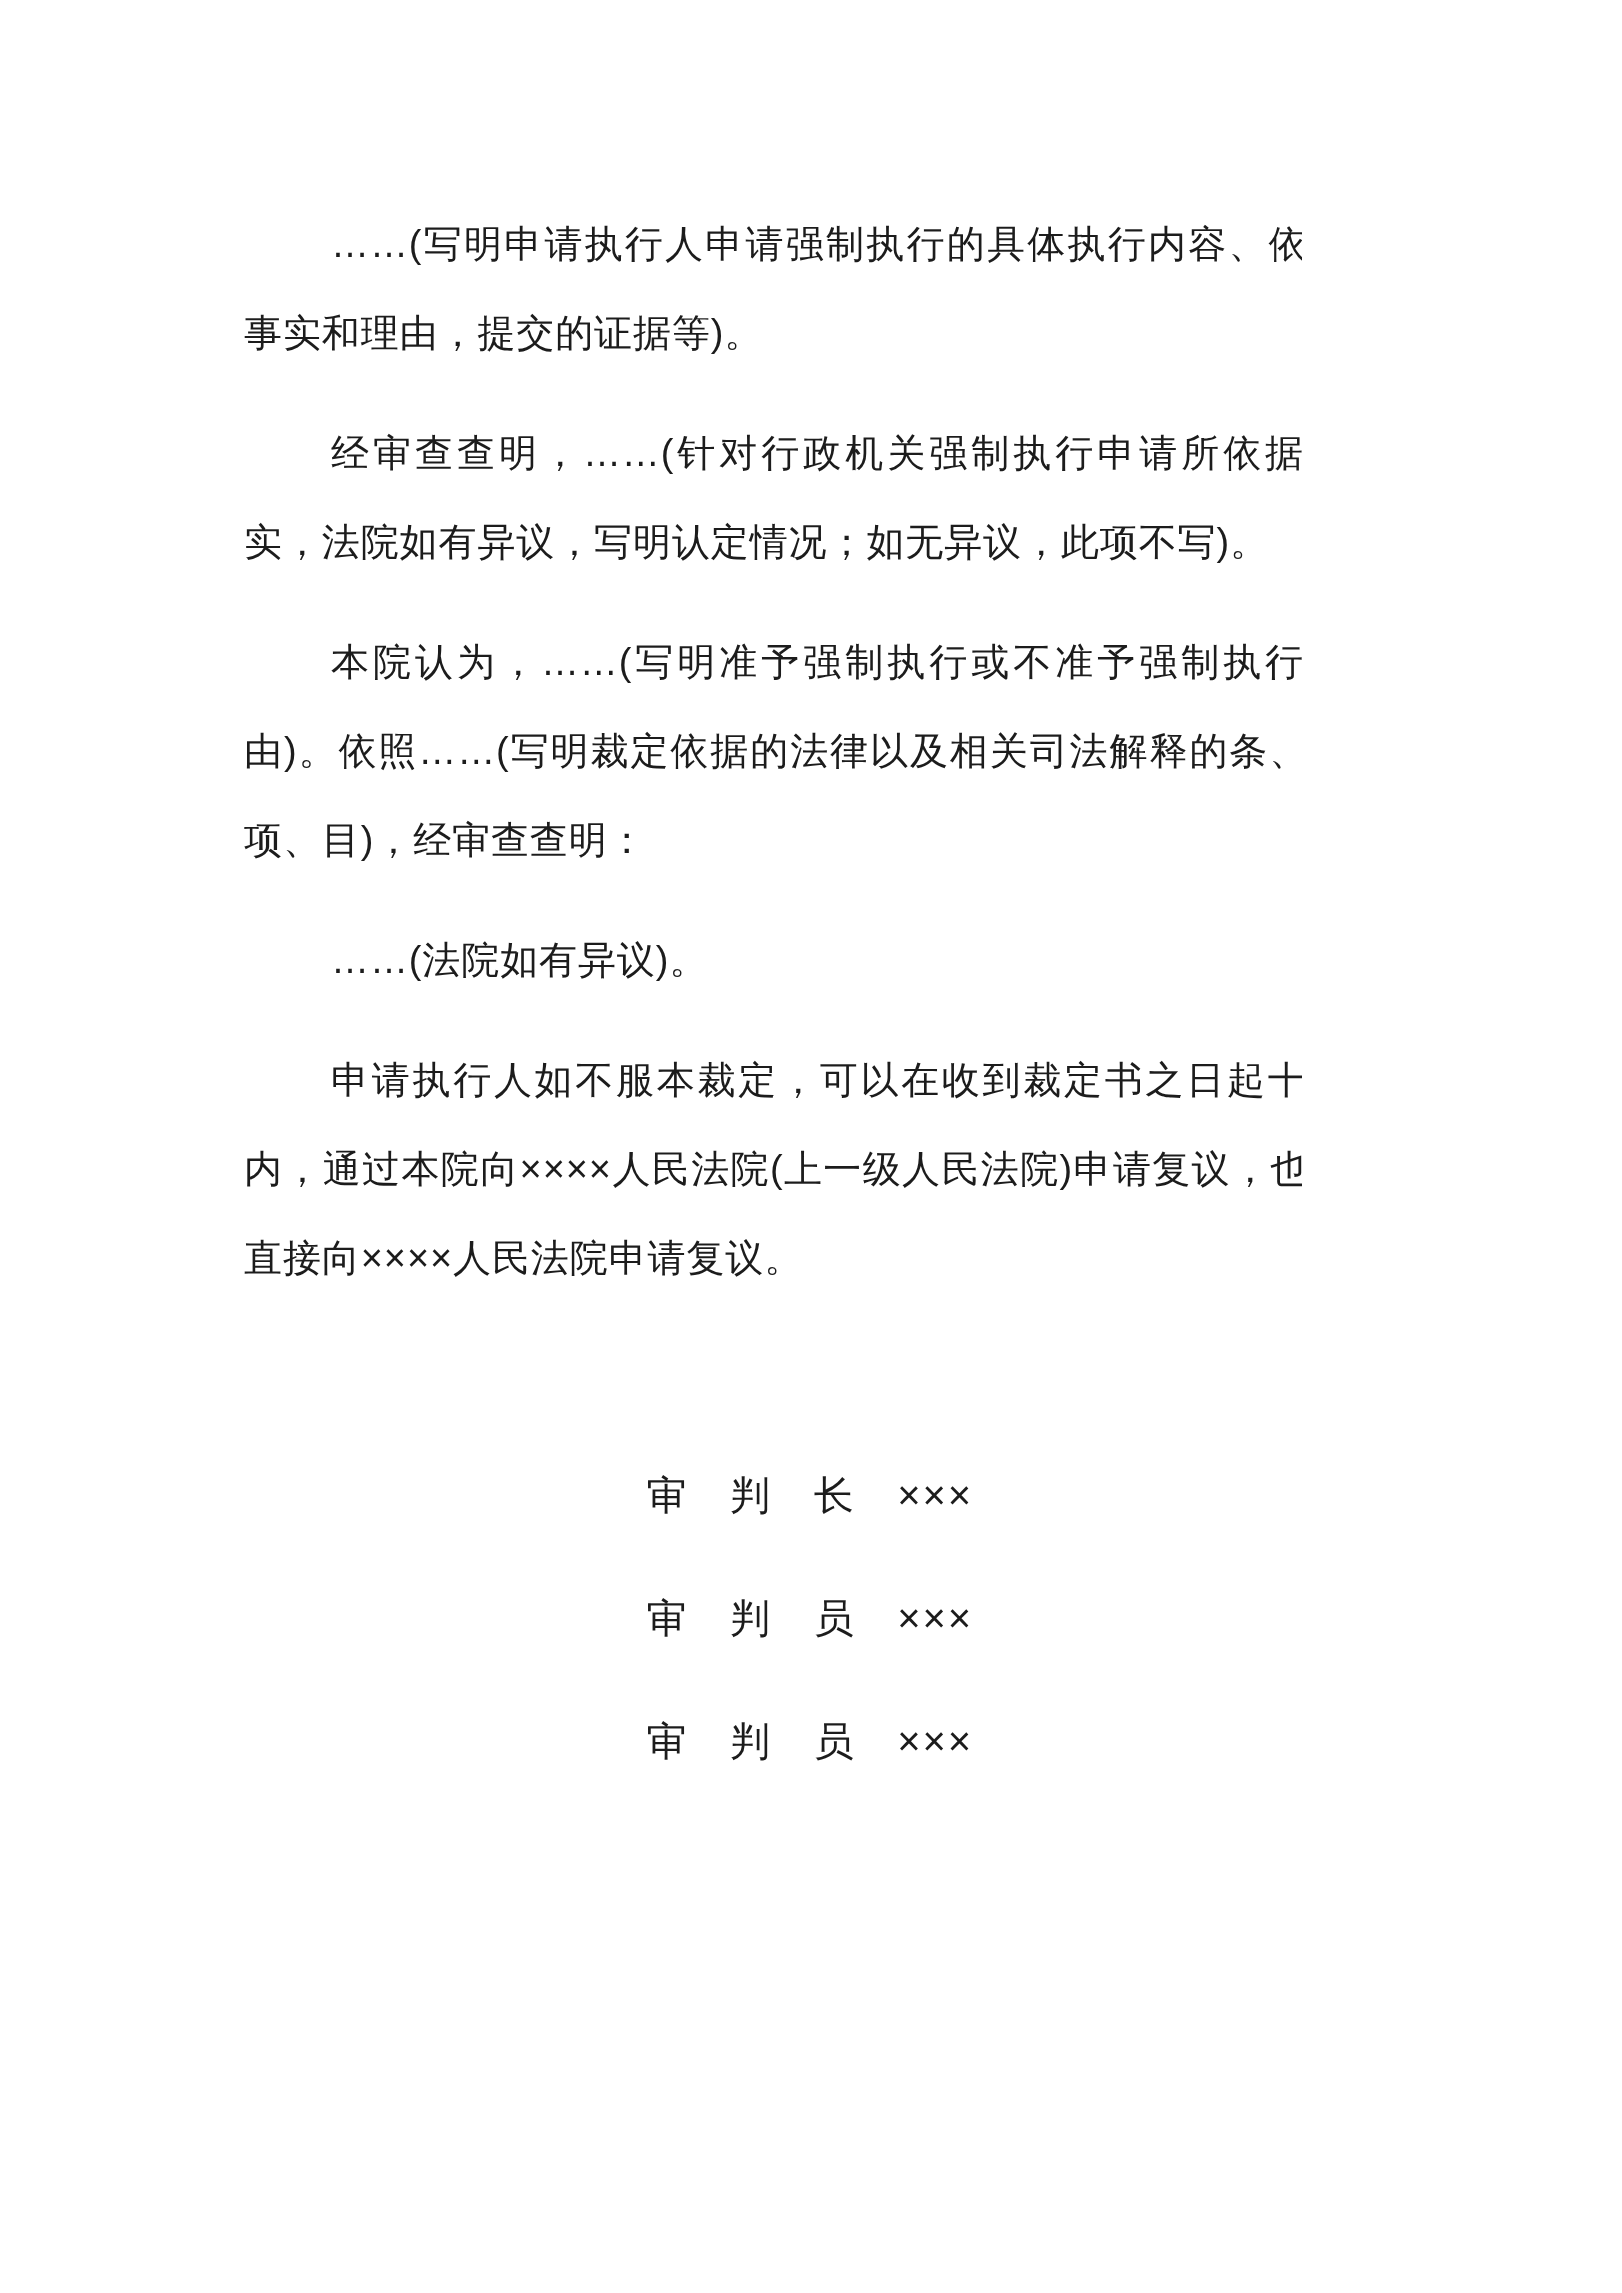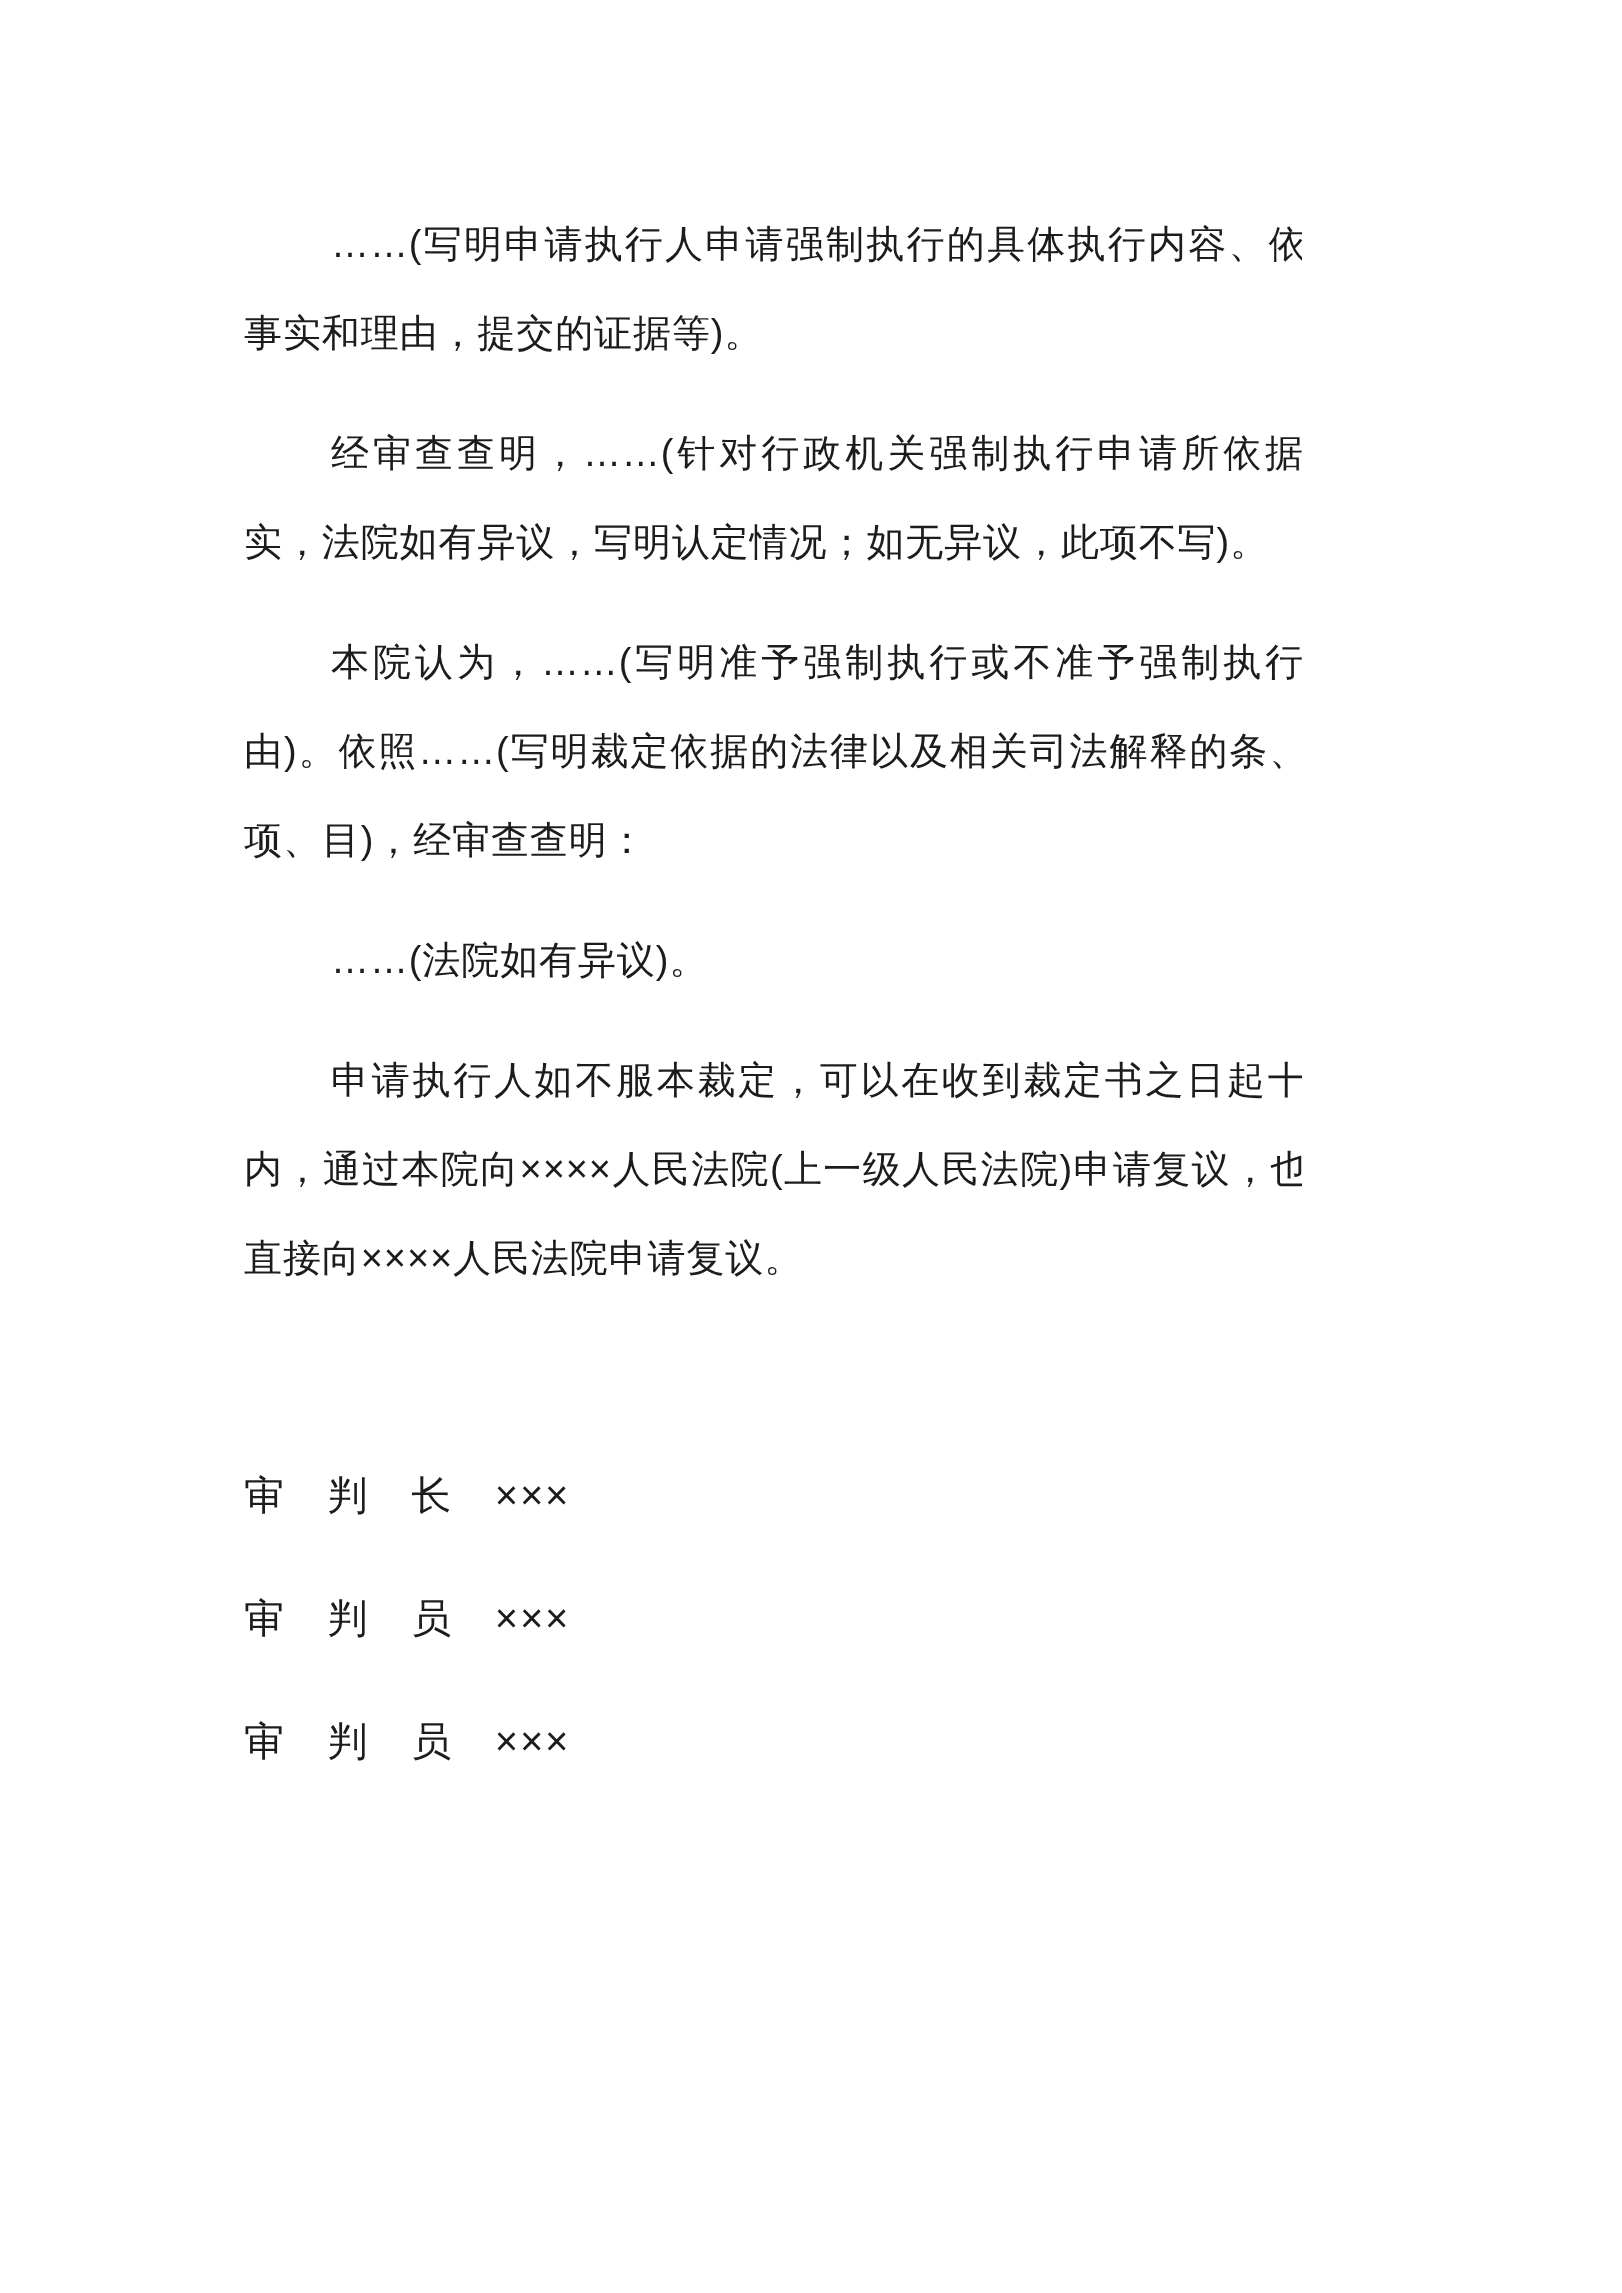--- a/index.html
+++ b/index.html
@@ -26,21 +26,21 @@
     margin: 0 0 31px 0;
     font-size: 38px;
     line-height: 89px;
     text-indent: 87px;
     text-align: justify;
     letter-spacing: 0.9px;
     word-break: break-all;
   }
   .signature-block {
     margin-top: 148px;
-    text-align: left;
+    text-align: center;
     padding-right: 12.7px;
   }
   .signature-line {
     font-size: 40px;
     line-height: 89px;
     margin-bottom: 34px;
     white-space: pre;
     letter-spacing: 1.8px;
   }
 </style>

